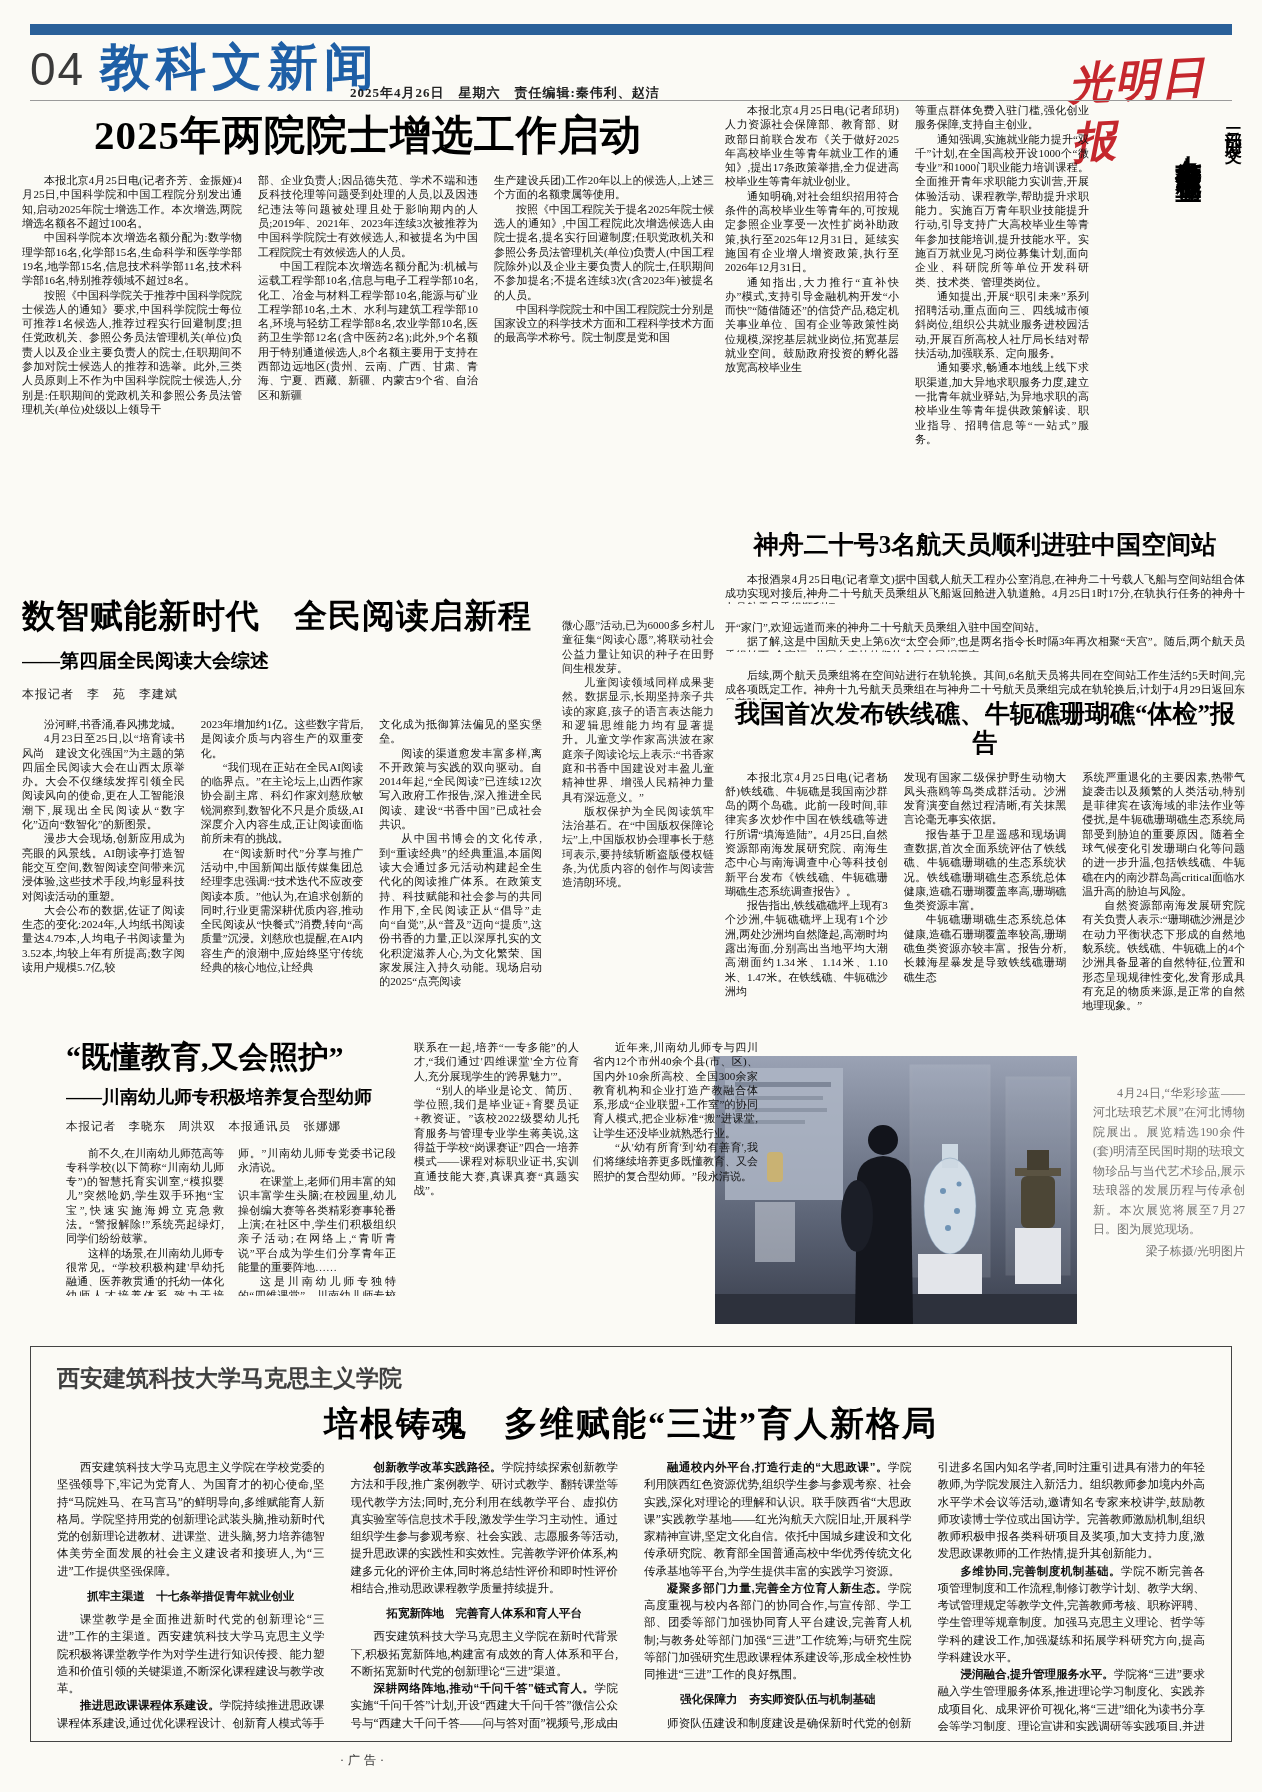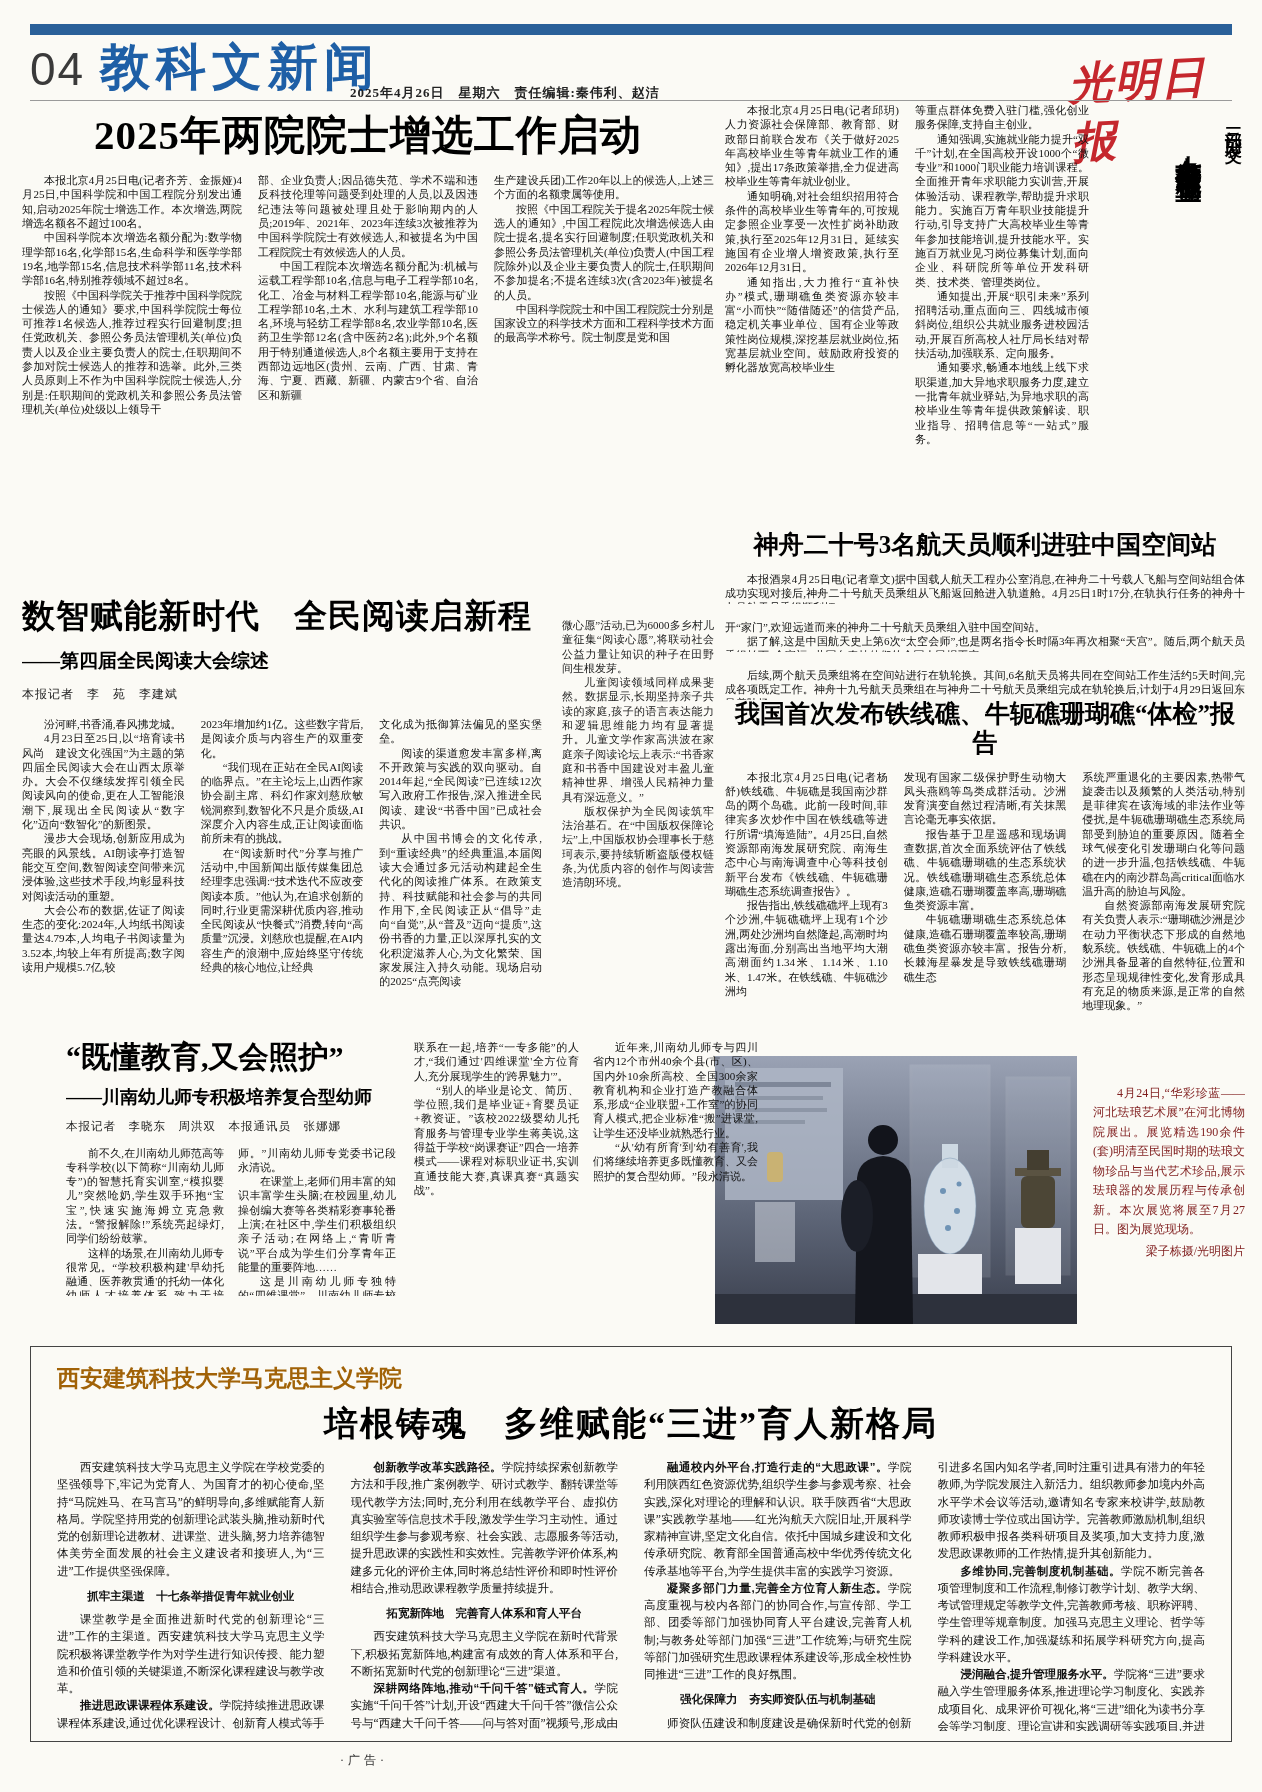--- a/index.html
+++ b/index.html
@@ -53,21 +53,21 @@
 
   
   .art-reef { left:725px; top:700px; width:520px; height:348px; }
   .art-reef .headline { font-size:25px; }
   .art-reef .cols { margin-top:12px; gap:16px; height:296px; }
 
   
   .photo-row { left:715px; top:1056px; width:530px; height:268px; display:flex; gap:16px; }
   .photo-frame { width:362px; height:268px; flex:none; }
   .photo-caption { flex:1; padding-top:28px; }
-  .photo-caption p { font-size:12px; line-height:1.62; text-align:justify; text-indent:2em; color:#7f1d1d; }
+  .photo-caption p { font-size:12px; line-height:1.62; text-align:justify; text-indent:2em; color:#737373; }
   .photo-caption .credit { text-indent:0; text-align:right; margin-top:2px; }
 
   
   .art-reading { left:22px; top:574px; width:692px; height:456px; }
   .art-reading .left-part { position:absolute; left:0; top:0; width:520px; height:456px; }
   .art-reading .headline { font-size:33px; text-align:left; margin-top:24px; letter-spacing:1px; }
   .art-reading .subtitle { font-size:19px; margin-top:12px; }
   .art-reading .byline { margin-top:12px; }
   .art-reading .cols { margin-top:14px; gap:16px; height:296px; }
   .art-reading .col4 { position:absolute; left:540px; top:44px; width:152px; height:406px; overflow:hidden; }
@@ -78,21 +78,21 @@
   .art-youshi { left:22px; top:1040px; width:692px; height:292px;margin-left:44px; }
   .art-youshi .left-part { position:absolute; left:0; top:0; width:330px; height:292px; }
   .art-youshi .headline { font-size:30px; text-align:left; }
   .art-youshi .subtitle { font-size:18px; margin-top:10px; }
   .art-youshi .byline { margin-top:10px; font-size:11.5px; }
   .art-youshi .cols-left { display:flex; gap:14px; margin-top:12px; height:150px; }
   .art-youshi .right-part { position:absolute; left:348px; top:0; width:344px; height:292px; display:flex; gap:14px; }
 
   
   .feature { left:30px; top:1346px; width:1202px; height:396px; border:1px solid #444; padding:16px 26px 10px; }
-  .feature .kicker { font-family:"Liberation Sans","DejaVu Sans",sans-serif; font-size:23px; font-weight:bold; color:#a16207; }
+  .feature .kicker { font-family:"Liberation Sans","DejaVu Sans",sans-serif; font-size:23px; font-weight:bold; color:#404040; }
   .feature .headline { font-size:34px; margin-top:10px; letter-spacing:2px; }
   .feature .cols { margin-top:16px; gap:26px; height:272px; }
   .feature .col p { font-size:11.5px; line-height:1.5; }
   .ad-marker { position:absolute; left:340px; top:1752px; font-size:12px; color:#333; letter-spacing:4px; }
 </style>
 </head>
 <body>
 
 <div class="page">
 
@@ -121,21 +121,21 @@
           <p>中国科学院院士和中国工程院院士分别是国家设立的科学技术方面和工程科学技术方面的最高学术称号。院士制度是党和国</p>
         </div>
     </div>
   </div>
 
   <div class="art art-jiuye">
     <div class="body">
       <div class="col">
           <p>本报北京4月25日电(记者邱玥)人力资源社会保障部、教育部、财政部日前联合发布《关于做好2025年高校毕业生等青年就业工作的通知》,提出17条政策举措,全力促进高校毕业生等青年就业创业。</p>
           <p>通知明确,对社会组织招用符合条件的高校毕业生等青年的,可按规定参照企业享受一次性扩岗补助政策,执行至2025年12月31日。延续实施国有企业增人增资政策,执行至2026年12月31日。</p>
-          <p>通知指出,大力推行“直补快办”模式,珊瑚礁鱼类资源亦较丰富“小而快”“随借随还”的信贷产品,稳定机关事业单位、国有企业等政策性岗位规模,深挖基层就业岗位,拓宽基层就业空间。鼓励政府投资的孵化器放宽高校毕业生</p>
+          <p>通知指出,大力推行“直补快办”模式,支持引导金融机构开发“小而快”“随借随还”的信贷产品,稳定机关事业单位、国有企业等政策性岗位规模,深挖基层就业岗位,拓宽基层就业空间。鼓励政府投资的孵化器放宽高校毕业生</p>
         </div>
       <div class="col">
           <p class="cont">等重点群体免费入驻门槛,强化创业服务保障,支持自主创业。</p>
           <p>通知强调,实施就业能力提升“双千”计划,在全国高校开设1000个“微专业”和1000门职业能力培训课程。全面推开青年求职能力实训营,开展体验活动、课程教学,帮助提升求职能力。实施百万青年职业技能提升行动,引导支持广大高校毕业生等青年参加技能培训,提升技能水平。实施百万就业见习岗位募集计划,面向企业、科研院所等单位开发科研类、技术类、管理类岗位。</p>
           <p>通知提出,开展“职引未来”系列招聘活动,重点面向三、四线城市倾斜岗位,组织公共就业服务进校园活动,开展百所高校人社厅局长结对帮扶活动,加强联系、定向服务。</p>
           <p>通知要求,畅通本地线上线下求职渠道,加大异地求职服务力度,建立一批青年就业驿站,为异地求职的高校毕业生等青年提供政策解读、职业指导、招聘信息等“一站式”服务。</p>
         </div>
     </div>
     <div class="vpanel">
       <div class="vkicker">三部门发文:</div>

